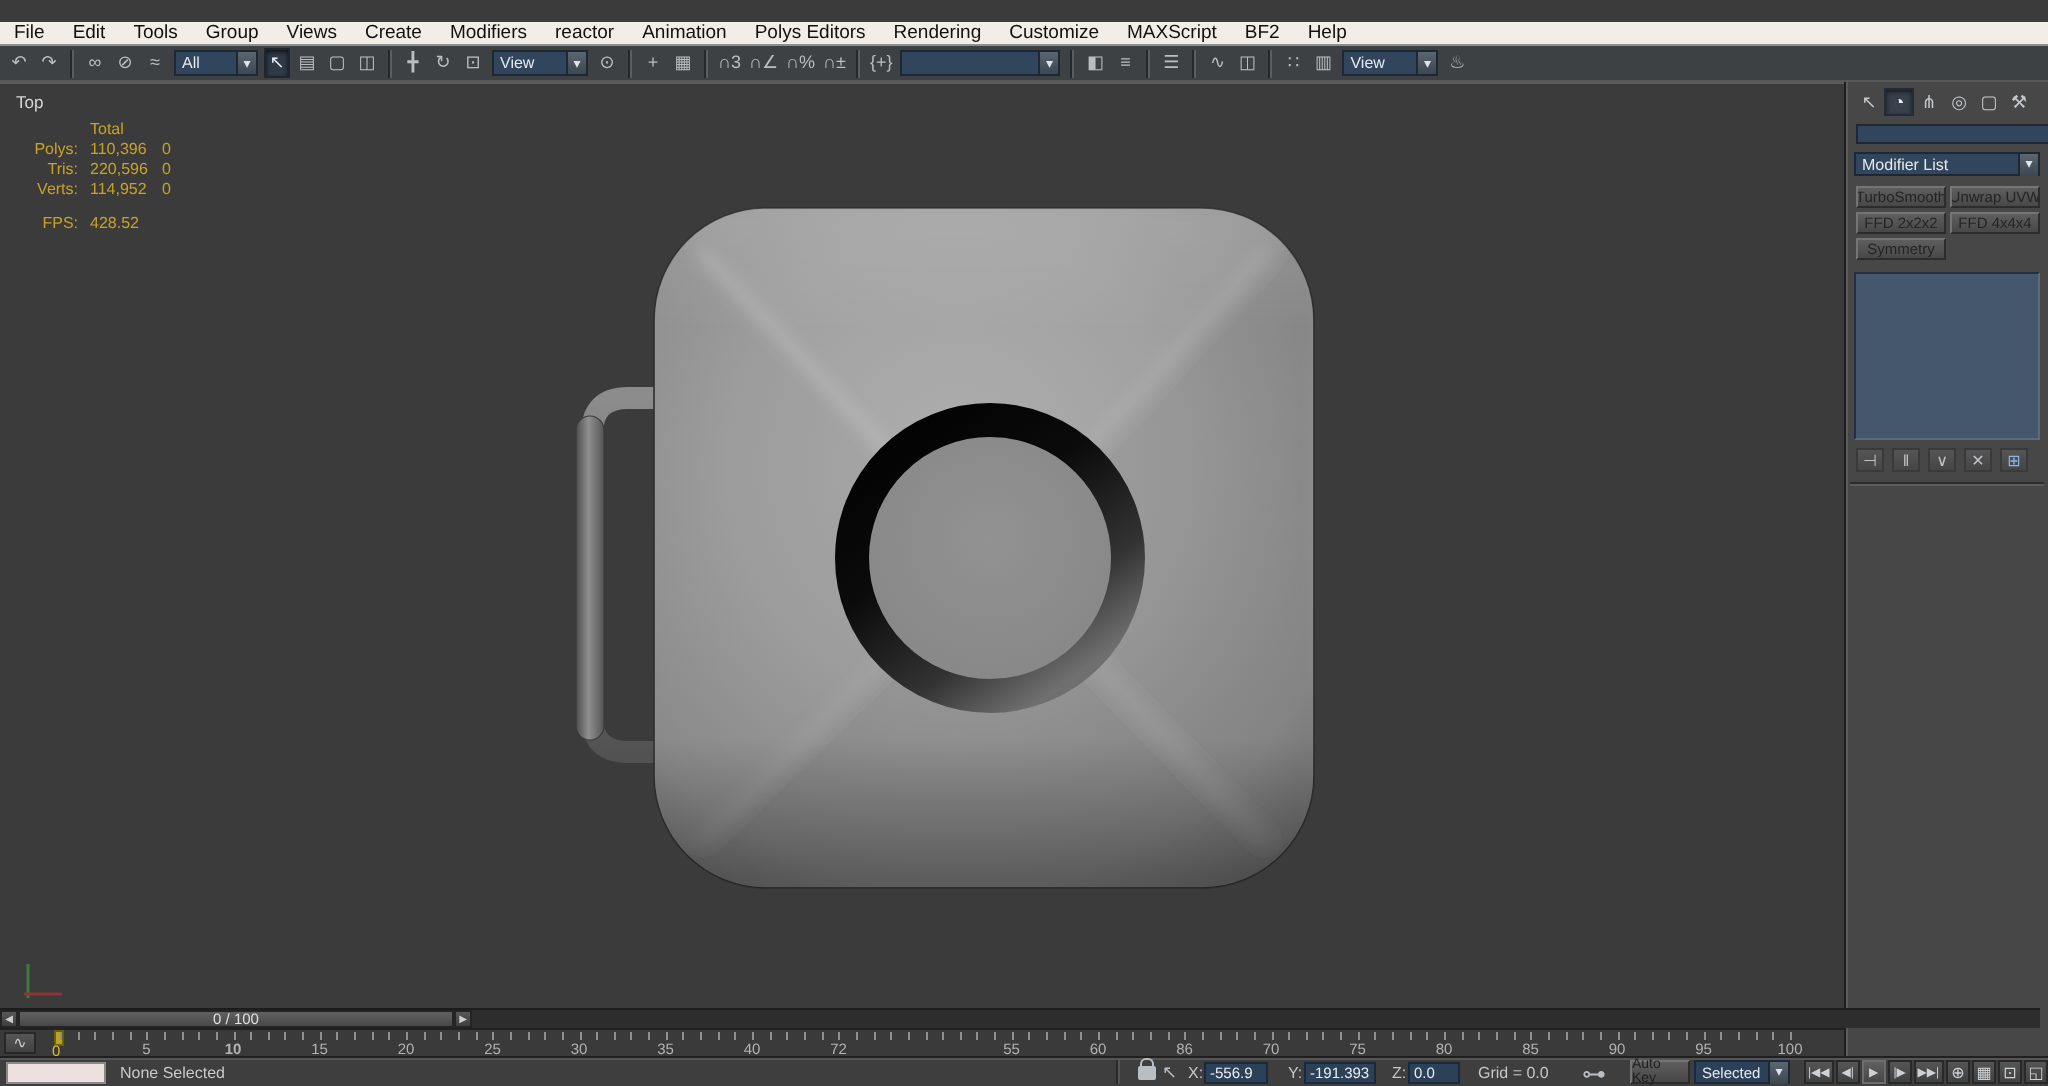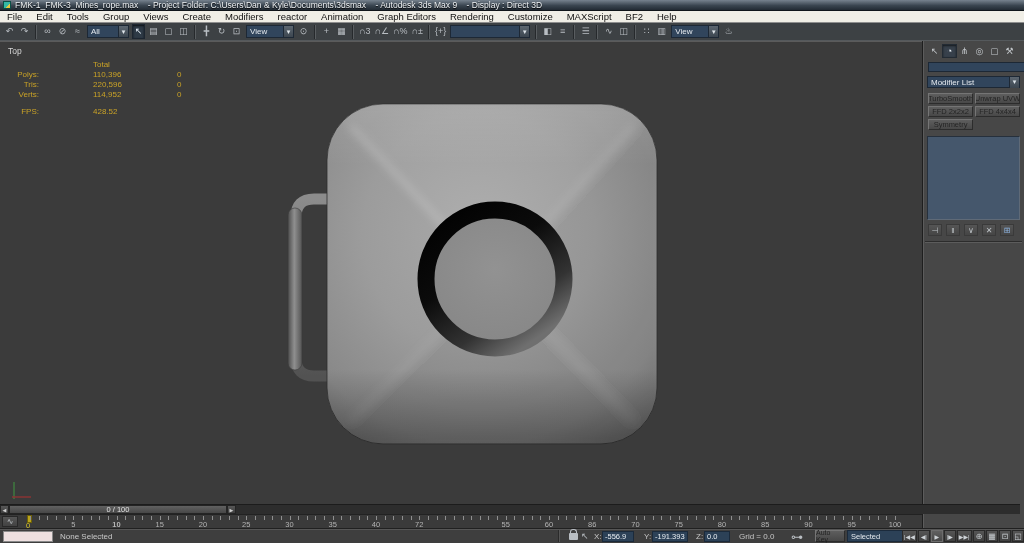--- a/index.html
+++ b/index.html
@@ -31,21 +31,21 @@
     margin:0 2px;position:relative;}
   .tddl{font-size:8px;color:#e4e9ee;padding-left:3px;flex:1;}
   .tdda{width:10px;height:11px;background:linear-gradient(#5c6670,#3c4650);color:#dfe5ea;
     font-size:7px;display:flex;align-items:center;justify-content:center;border-left:1px solid #1d2835;}
 
   
   #viewport{position:absolute;left:0;top:41px;width:922px;height:463px;background:#3b3b3b;
     border-top:1px solid #5b5b5b;}
   #vplabel{position:absolute;left:8px;top:4px;font-size:8.5px;color:#d6d6d6;}
   #stats{position:absolute;left:5px;top:18px;font-size:8px;color:#c9a227;line-height:10px;}
-  .srow{display:flex;gap:48px;}
+  .srow{display:flex;}
   .sl{display:inline-block;width:34px;text-align:right;margin-right:6px;}
   .sv{display:inline-block;width:36px;}
   .ss{display:inline-block;width:14px;}
   #fpsrow{margin-top:7px;}
   #minesvg{position:absolute;left:280px;top:54px;}
   #axisgizmo{position:absolute;left:8px;top:437px;}
 
   
   #panel{position:absolute;left:922px;top:41px;width:102px;height:487px;background:#474747;
     border-left:1px solid #1e1e1e;box-shadow:inset 1px 0 0 #5c5c5c;}
@@ -102,52 +102,48 @@
     border:1.5px solid #b9bec3;border-bottom:none;border-radius:3px 3px 0 0;}
   #offseticon{position:absolute;left:581px;top:2px;color:#b9bec3;font-size:9px;}
   .clabel{position:absolute;top:3px;font-size:8px;color:#c6c6c6;}
   .cfield{position:absolute;top:2px;height:11px;background:#2c4157;border:1px solid #1b2a3b;
     color:#e9eef3;font-size:7.5px;display:flex;align-items:center;padding:0 2px;}
   #gridtext{position:absolute;left:739px;top:3px;font-size:8px;color:#c6c6c6;}
   #setkeyicon{position:absolute;left:791px;top:1px;color:#b9bec3;font-size:12px;}
   #autokey{position:absolute;left:815px;top:1px;width:30px;height:12px;background:linear-gradient(#5e5e5e,#474747);
     border:1px solid;border-color:#757575 #2c2c2c #2c2c2c #757575;color:#1f1f1f;font-size:7px;
     display:flex;align-items:center;justify-content:center;}
-  #keyfilter{position:absolute;left:847px;top:1px;width:68px;height:12px;background:#2c4157;
+  #keyfilter{position:absolute;left:847px;top:1px;width:48px;height:12px;background:#2c4157;
     border:1px solid #1b2a3b;display:flex;align-items:center;}
   #keyfilter .tddl{font-size:7.5px;}
   #playback{position:absolute;left:902px;top:1px;display:flex;gap:1px;}
   .pbk{min-width:12px;height:12px;background:linear-gradient(#555,#414141);border:1px solid #292929;
     color:#cdd2d6;font-size:6px;display:flex;align-items:center;justify-content:center;padding:0 1px;}
   .pbk.boxed{border:1px solid #6d6d6d;background:linear-gradient(#606060,#474747);}
   #navbtns{position:absolute;left:973px;top:1px;display:flex;gap:1px;}
   .nvi{width:12px;height:12px;background:linear-gradient(#555,#414141);border:1px solid #292929;
     color:#cdd2d6;font-size:8px;display:flex;align-items:center;justify-content:center;}
 </style>
 </head>
 <body>
 
 <div id="root">
 
-  <div id="titlebar">
-    <div id="appicon"></div>
-    <span id="titletext">FMK-1_FMK-3_Mines_rope.max    - Project Folder: C:\Users\Dan &amp; Kyle\Documents\3dsmax    - Autodesk 3ds Max 9    - Display : Direct 3D</span>
-  </div>
 
   <div id="menubar">
       <div class="mitem">File</div>
       <div class="mitem">Edit</div>
       <div class="mitem">Tools</div>
       <div class="mitem">Group</div>
       <div class="mitem">Views</div>
       <div class="mitem">Create</div>
       <div class="mitem">Modifiers</div>
       <div class="mitem">reactor</div>
       <div class="mitem">Animation</div>
-      <div class="mitem">Graph Editors</div>
+      <div class="mitem">Polys Editors</div>
       <div class="mitem">Rendering</div>
       <div class="mitem">Customize</div>
       <div class="mitem">MAXScript</div>
       <div class="mitem">BF2</div>
       <div class="mitem">Help</div>
     </div>
 
   <div id="toolbar">
       <div class="tico">↶</div>
       <div class="tico">↷</div>

